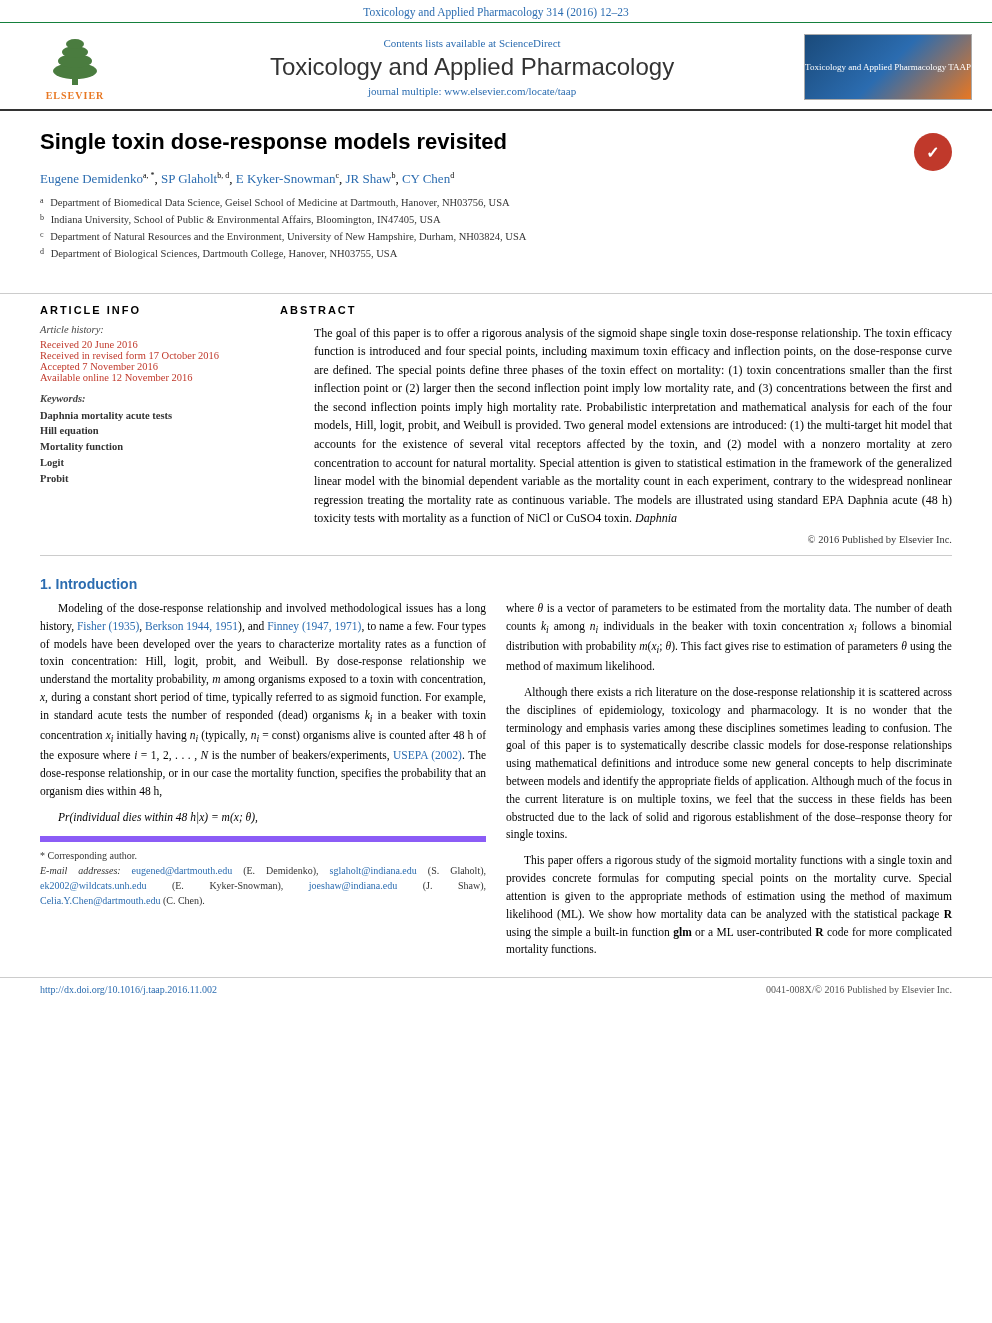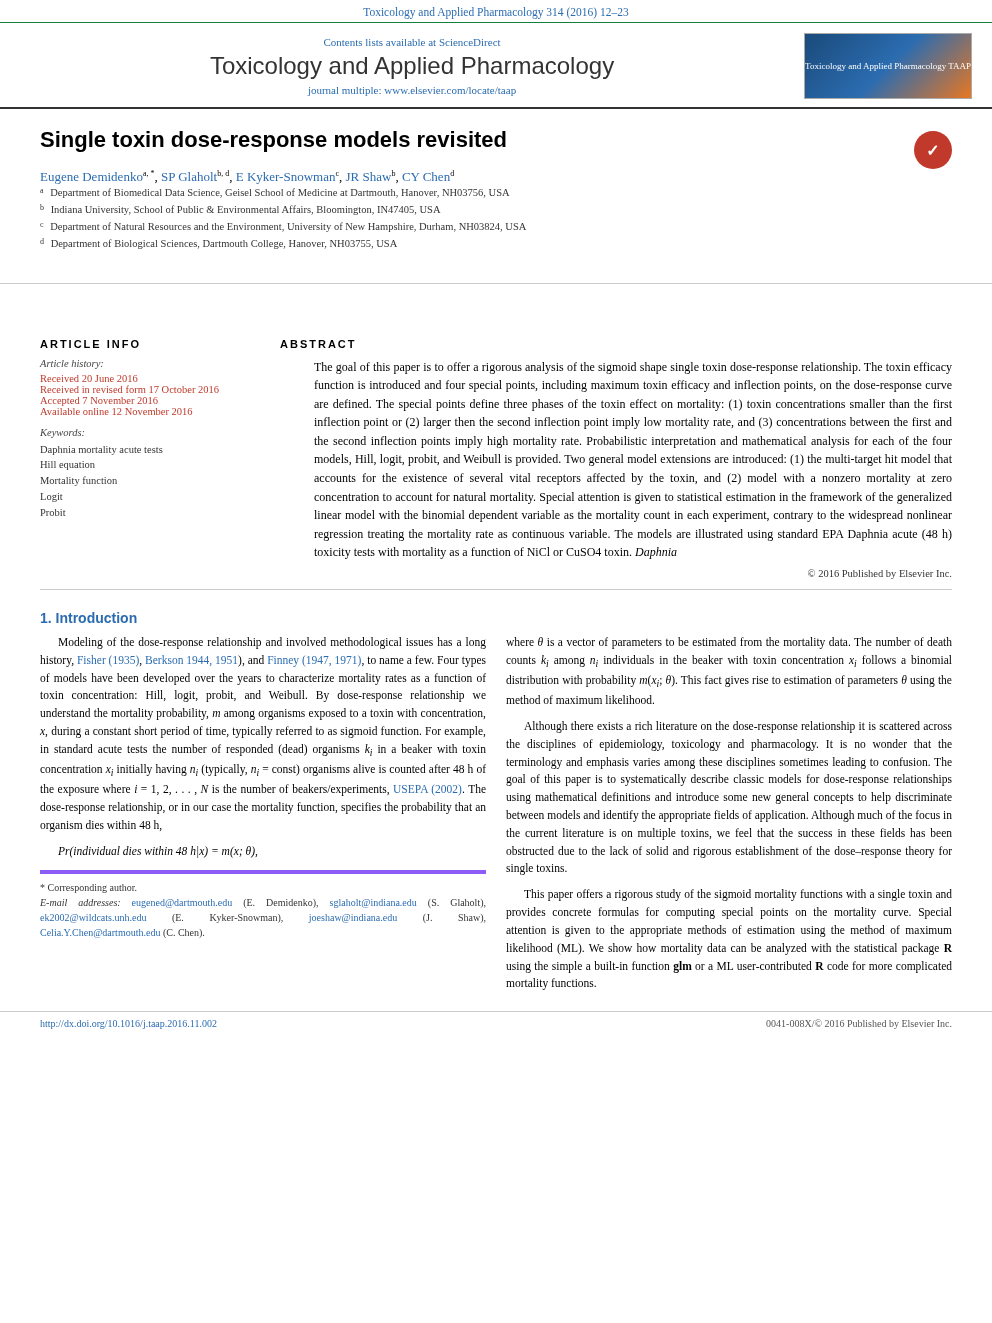--- a/index.html
+++ b/index.html
@@ -127,20 +127,21 @@
 
     .crossmark-inner {
       color: white;
       font-size: 16px;
       font-weight: bold;
     }
 
     .authors {
       font-size: 13px;
       color: #000;
+      margin-bottom: 8px;
     }
 
     .author-name {
       color: #2b6cb0;
     }
 
     .affiliations {
       font-size: 10.5px;
       color: #333;
       line-height: 1.6;
@@ -175,37 +176,37 @@
       flex: 1;
     }
 
     .section-heading {
       font-size: 11px;
       font-weight: bold;
       letter-spacing: 2px;
       color: #000;
       margin-bottom: 8px;
       font-family: Arial, sans-serif;
-      margin-top: 44px;
     }
 
     .article-info-label {
       font-size: 10.5px;
       font-style: italic;
       color: #444;
       margin-bottom: 4px;
     }
 
     .article-info-date {
       color: #c0392b;
       font-size: 10.5px;
     }
 
     .keywords-section {
       margin-top: 10px;
+      font-weight: bold;
     }
 
     .abstract-text {
       font-size: 12px;
       line-height: 1.55;
       color: #000;
       text-align: justify;
       margin-left: 34px;
     }
 
@@ -250,21 +251,21 @@
     .body-text-noindent {
       margin-bottom: 8px;
     }
 
     .link-blue { color: #2b6cb0; }
     .italic { font-style: italic; }
     .bold { font-weight: bold; }
     .math-italic { font-style: italic; }
 
     .footnote-section {
-      border-top: 4px solid #8b5cf6;
+      border-top: 6px solid #8b5cf6;
       padding-top: 6px;
       margin-top: 10px;
       font-size: 10px;
       color: #333;
       line-height: 1.5;
     }
 
     .bottom-bar {
       border-top: 1px solid #ccc;
       padding: 6px 40px;
@@ -292,20 +293,33 @@
     }
   </style>
 </head>
 <body>
 
 <div class="top-bar">
   <span>Toxicology and Applied Pharmacology 314 (2016) 12–23</span>
 </div>
 
 <div class="header-section">
+  <div class="elsevier-logo">
+
+    <svg class="elsevier-tree" viewBox="0 0 80 55">
+
+      <rect x="37" y="42" width="6" height="10" fill="#4a7c3f"></rect>
+
+      <ellipse cx="40" cy="38" rx="22" ry="8" fill="#4a7c3f"></ellipse>
+      <ellipse cx="40" cy="28" rx="17" ry="7" fill="#4a7c3f"></ellipse>
+      <ellipse cx="40" cy="19" rx="13" ry="6" fill="#4a7c3f"></ellipse>
+      <ellipse cx="40" cy="11" rx="9" ry="5" fill="#4a7c3f"></ellipse>
+    </svg>
+    <div class="elsevier-brand">ELSEVIER</div>
+  </div>
 
   <div class="journal-title-block">
     <div class="contents-available">
       <span>Contents lists available at</span>
       <span style="color:#2b6cb0;">ScienceDirect</span>
     </div>
     <div class="journal-name">Toxicology and Applied Pharmacology</div>
     <div class="journal-homepage">
       <span>journal multiple:</span>
       <span style="color:#2b6cb0;">www.elsevier.com/locate/taap</span>

